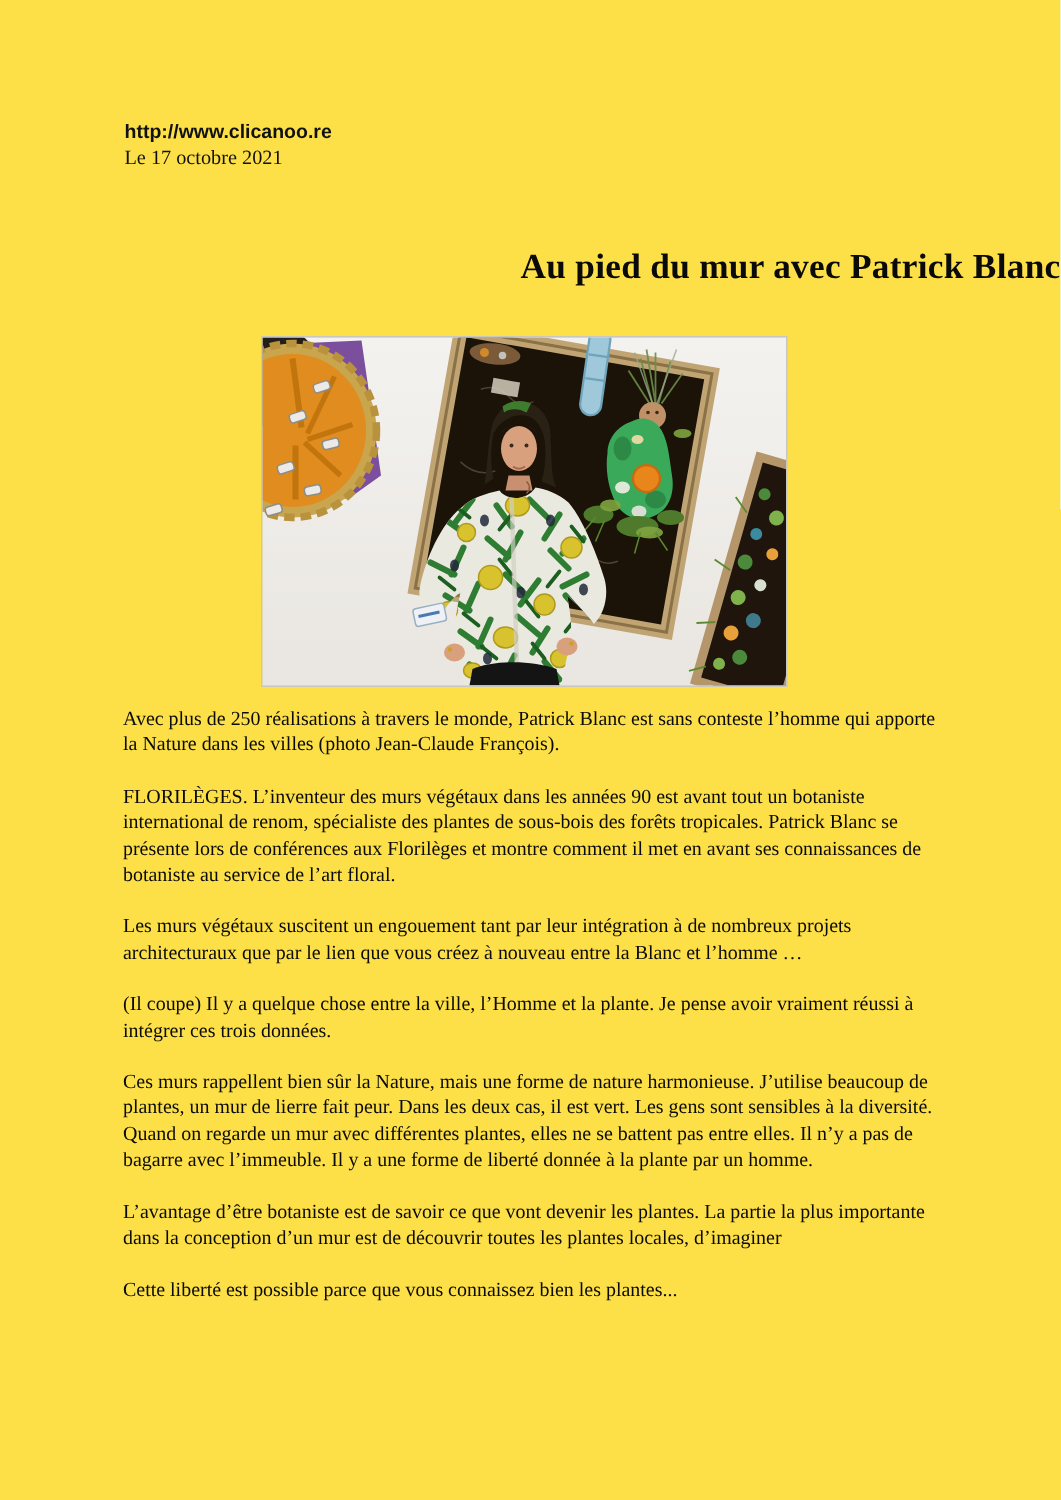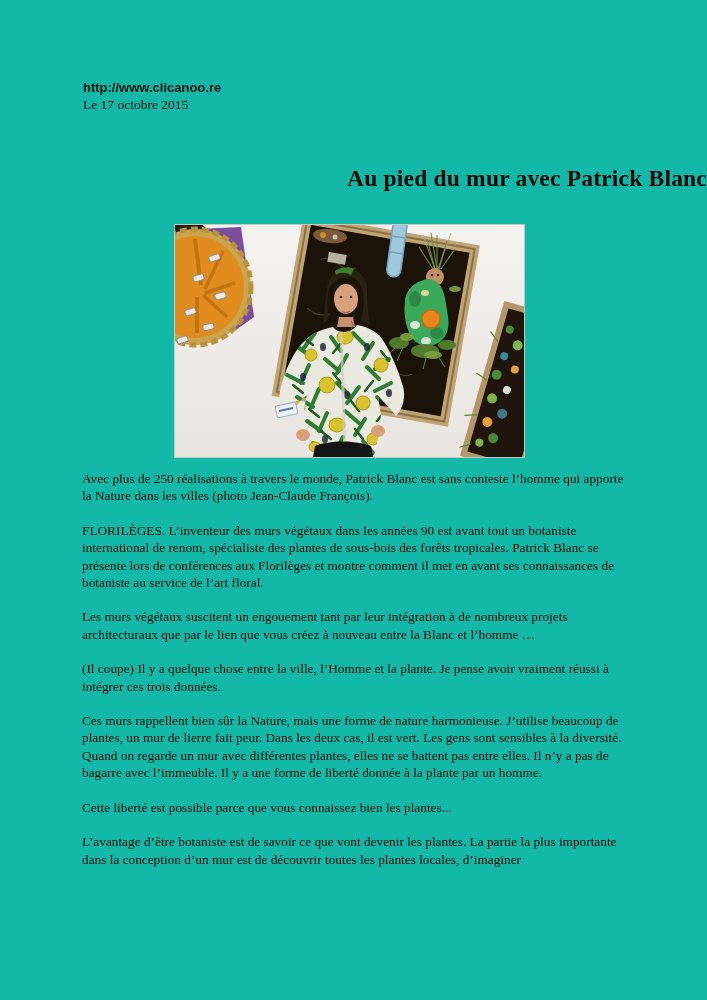--- a/index.html
+++ b/index.html
@@ -1,19 +1,19 @@
 <!DOCTYPE html>
 <html><head>
 <meta charset="utf-8">
 <style>
   html,body{margin:0;padding:0;background:#ffffff;}
   .page{
     position:relative;
     width:707px;height:1000px;
-    background:#14b8a6;
+    background:#fde047;
     font-family:"Liberation Serif","DejaVu Serif",serif;
     color:#0b0b0b;
     overflow:hidden;
   }
   .header{position:absolute;left:83px;top:80px;}
   .source-url{
     font-family:"Liberation Sans","DejaVu Sans",sans-serif;
     font-weight:700;font-size:13px;line-height:16px;color:#111;
   }
   .date-line{font-size:13.5px;line-height:17px;color:#111;}
@@ -33,21 +33,21 @@
   }
   .article-body p{margin:0 0 17px 0;}
 </style>
 </head>
 <body>
 
 <div class="page">
 
   <div class="header">
     <div class="source-url">http://www.clicanoo.re</div>
-    <div class="date-line">Le 17 octobre 2015</div>
+    <div class="date-line">Le 17 octobre 2021</div>
   </div>
 
   <h1 class="article-title">Au pied du mur avec Patrick Blanc</h1>
 
   <div class="photo-wrap">
     <svg viewBox="0 0 349 232" width="349" height="232">
       <defs>
         <linearGradient id="wall" x1="0" y1="0" x2="0" y2="1">
           <stop offset="0" stop-color="#f4f2ef"></stop>
           <stop offset="1" stop-color="#e9e6e1"></stop>
@@ -263,17 +263,17 @@
       </g>
     </svg>
   </div>
 
   <div class="article-body">
     <p>Avec plus de 250 réalisations à travers le monde, Patrick Blanc est sans conteste l’homme qui apporte la Nature dans les villes (photo Jean-Claude François).</p>
     <p>FLORILÈGES. L’inventeur des murs végétaux dans les années 90 est avant tout un botaniste international de renom, spécialiste des plantes de sous-bois des forêts tropicales. Patrick Blanc se présente lors de conférences aux Florilèges et montre comment il met en avant ses connaissances de botaniste au service de l’art floral.</p>
     <p>Les murs végétaux suscitent un engouement tant par leur intégration à de nombreux projets architecturaux que par le lien que vous créez à nouveau entre la Blanc et l’homme …</p>
     <p>(Il coupe) Il y a quelque chose entre la ville, l’Homme et la plante. Je pense avoir vraiment réussi à intégrer ces trois données.</p>
     <p>Ces murs rappellent bien sûr la Nature, mais une forme de nature harmonieuse. J’utilise beaucoup de plantes, un mur de lierre fait peur. Dans les deux cas, il est vert. Les gens sont sensibles à la diversité. Quand on regarde un mur avec différentes plantes, elles ne se battent pas entre elles. Il n’y a pas de bagarre avec l’immeuble. Il y a une forme de liberté donnée à la plante par un homme.</p>
+    <p>L’avantage d’être botaniste est de savoir ce que vont devenir les plantes. La partie la plus importante dans la conception d’un mur est de découvrir toutes les plantes locales, d’imaginer</p>
     <p>Cette liberté est possible parce que vous connaissez bien les plantes...</p>
-    <p>L’avantage d’être botaniste est de savoir ce que vont devenir les plantes. La partie la plus importante dans la conception d’un mur est de découvrir toutes les plantes locales, d’imaginer</p>
   </div>
 
 </div>
 
 </body></html>

